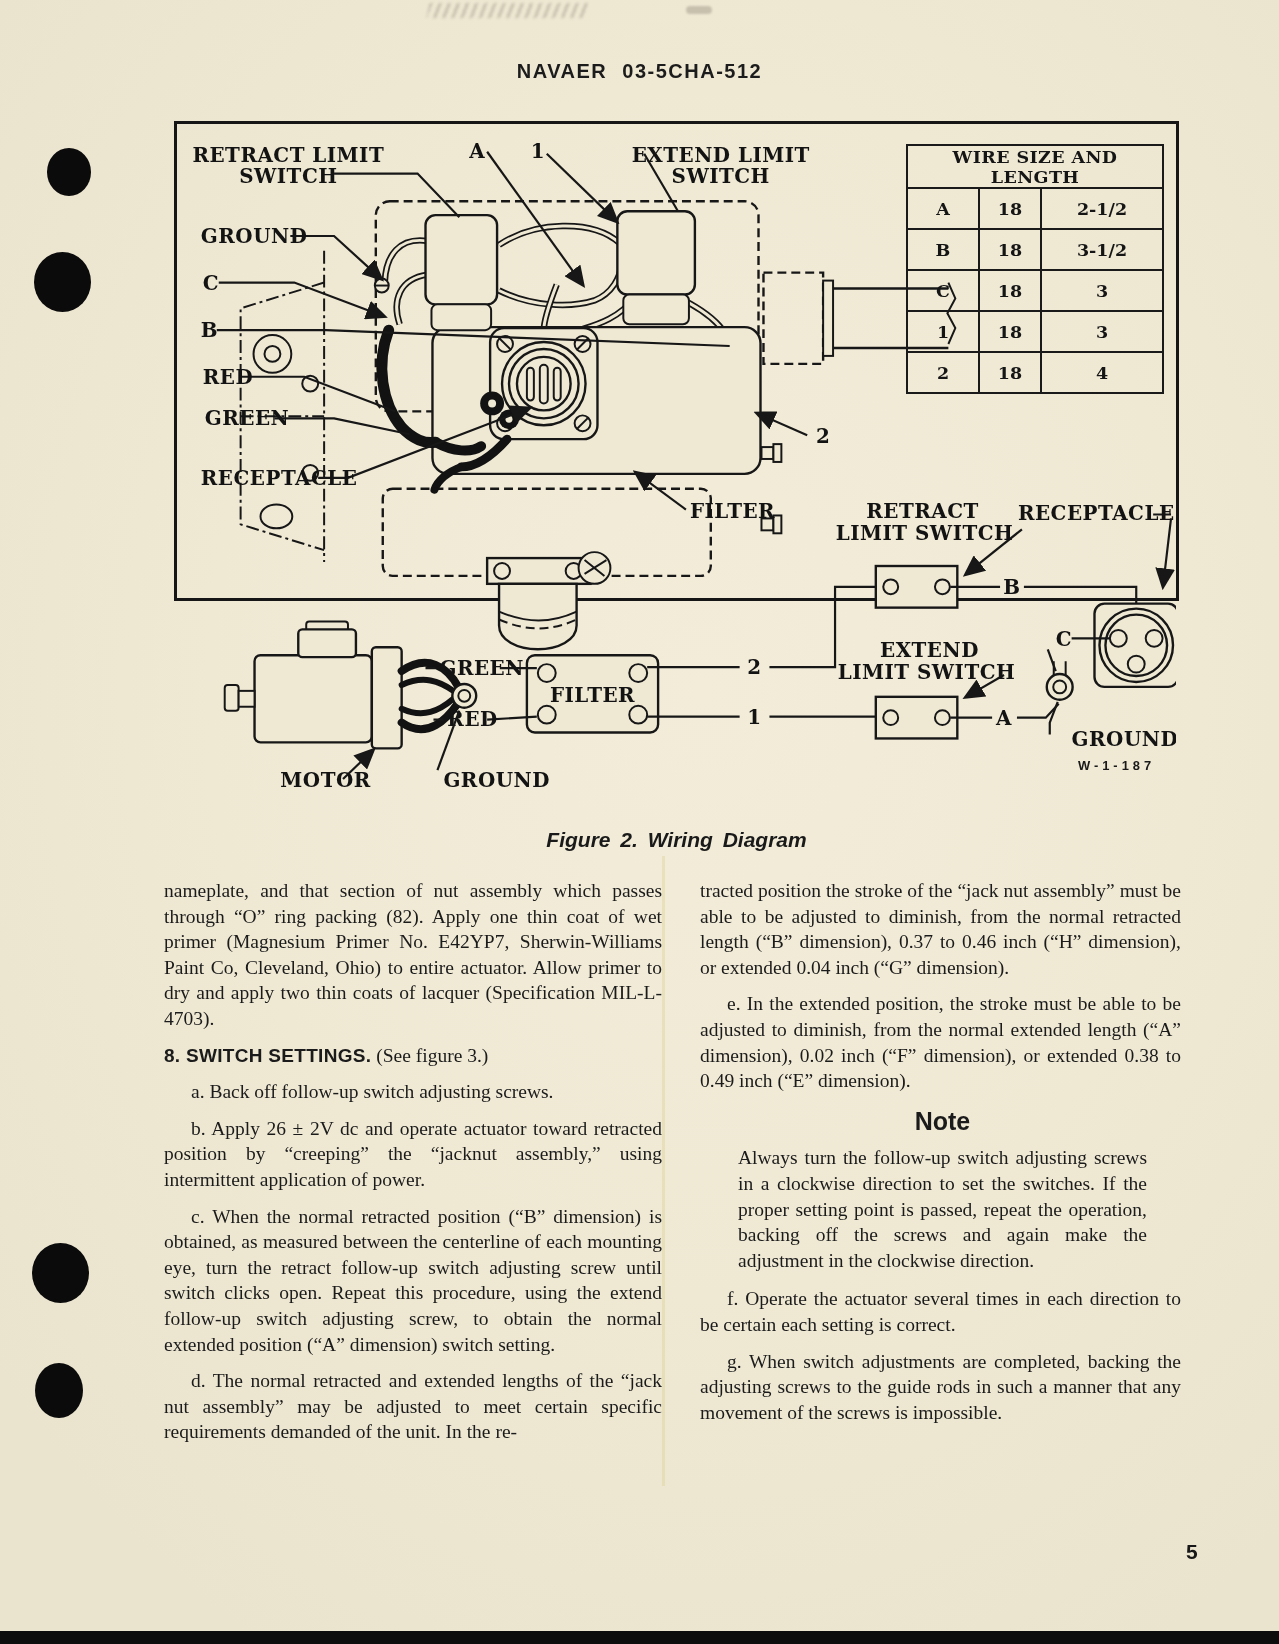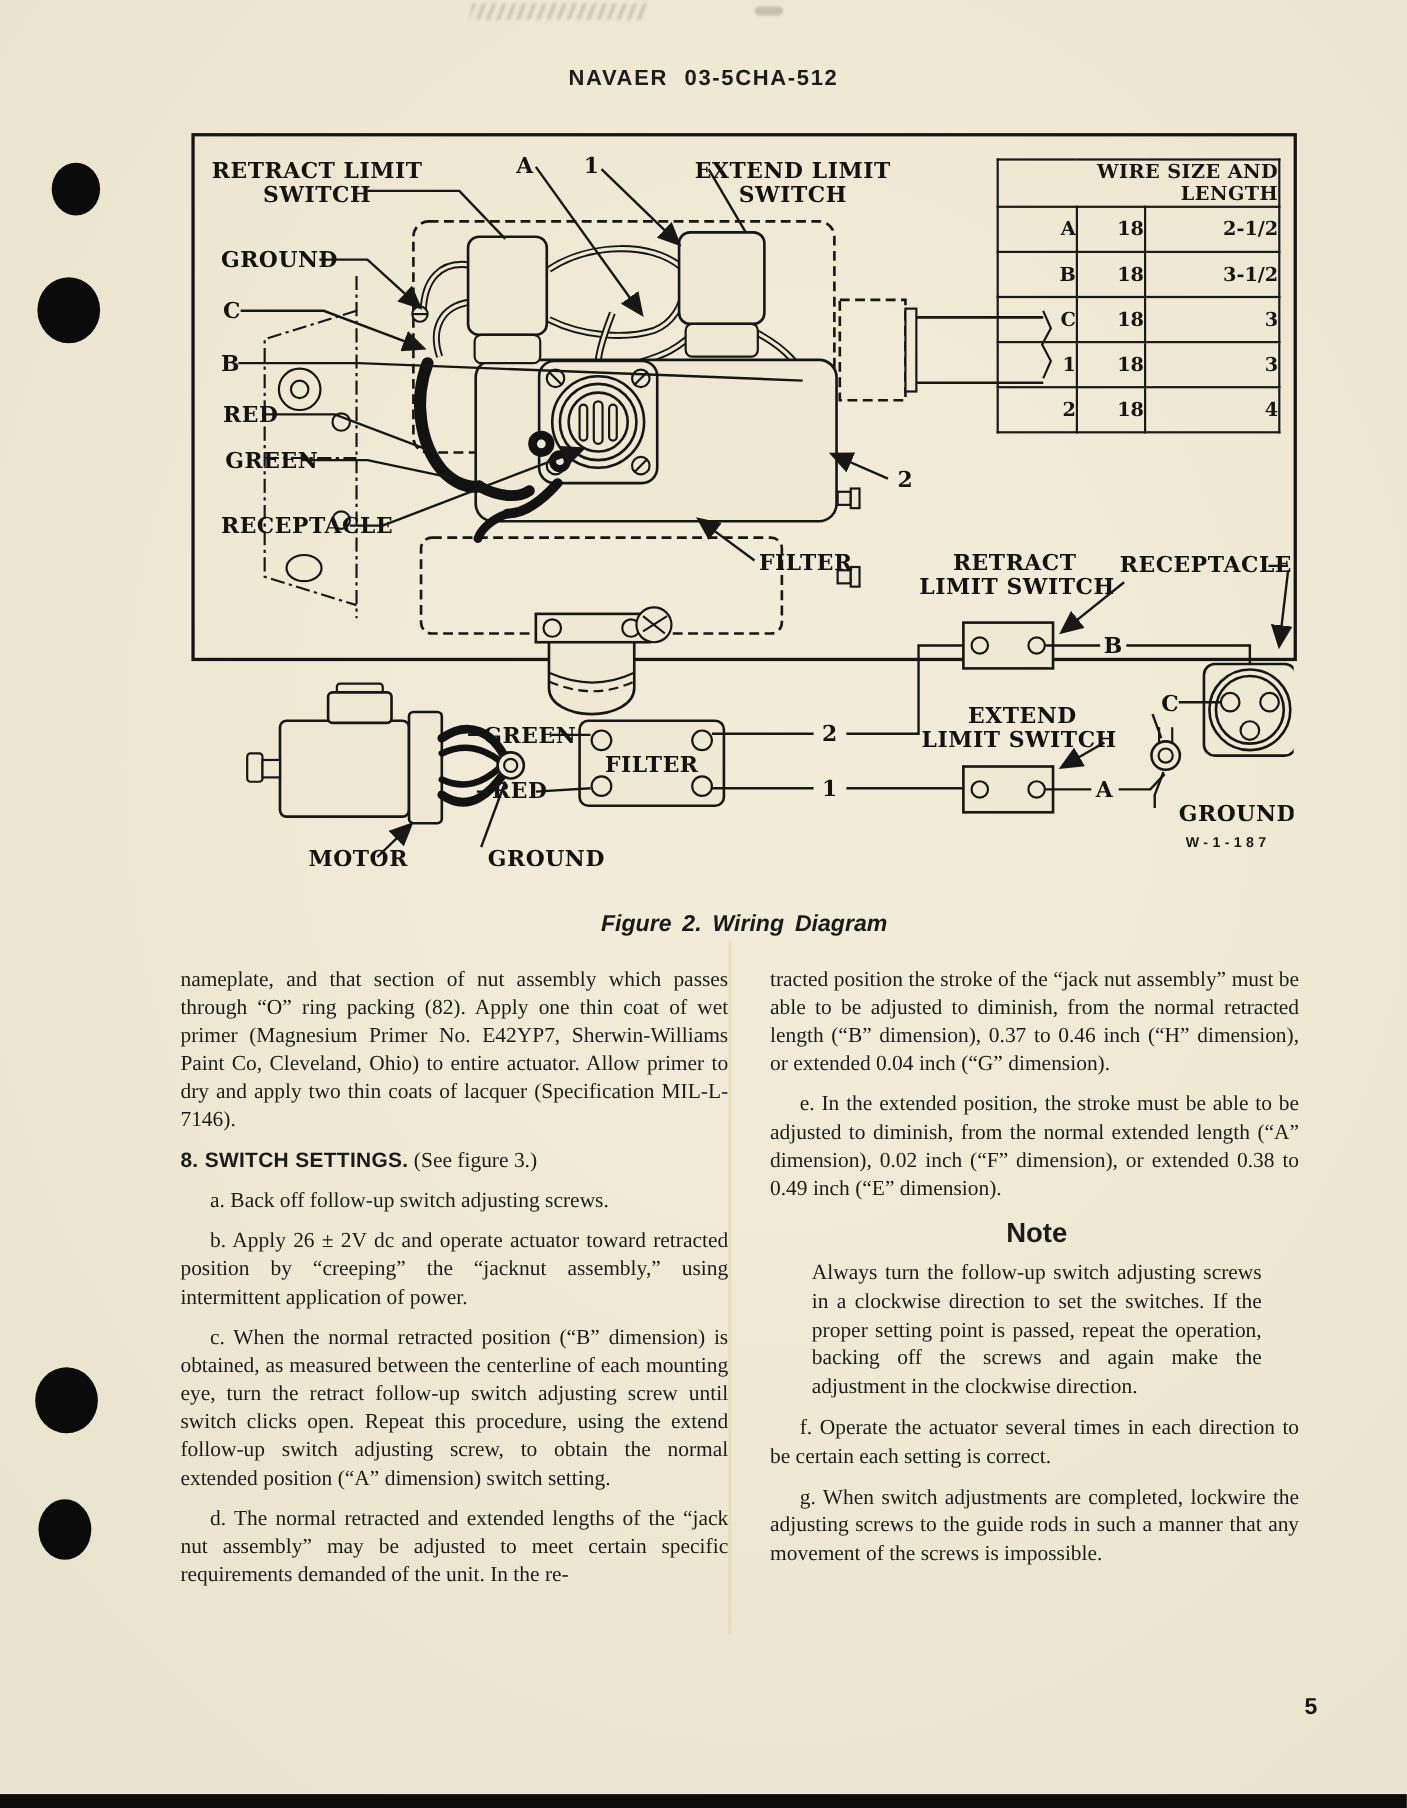--- a/index.html
+++ b/index.html
@@ -22,21 +22,21 @@
 
   .doc-header{position:absolute;left:0;top:60px;width:100%;text-align:center;
     font-family:"Liberation Sans",sans-serif;font-weight:700;font-size:20px;letter-spacing:1.5px;color:#1c1c1c;word-spacing:8px;}
 
   .figure-box{position:absolute;left:174px;top:121px;width:1005px;height:480px;
     border:3px solid #161616;box-sizing:border-box;}
   .figure-box svg{position:absolute;inset:0;}
 
   
   .wire-table{position:absolute;left:729px;top:20px;width:256px;border-collapse:collapse;
-    font-family:"DejaVu Serif",serif;font-weight:700;color:#151515;text-align:right;table-layout:fixed;}
+    font-family:"DejaVu Serif",serif;font-weight:700;color:#151515;text-align:center;table-layout:fixed;}
   .wire-table th,.wire-table td{border:2.4px solid #1a1a1a;padding:0;}
   .wire-table .tbl-title{font-size:17.5px;height:41px;letter-spacing:.4px;}
   .wire-table .colhead{font-size:16.5px;height:58px;line-height:1.18;}
   .wire-table .colhead span{display:block;}
   .wire-table td{font-size:17.5px;height:39px;}
 
   .fig-caption{position:absolute;left:174px;top:828px;width:1005px;text-align:center;
     font-family:"Liberation Sans",sans-serif;font-style:italic;font-weight:700;font-size:21px;color:#1a1a1a;word-spacing:4px;}
 
   .col{position:absolute;top:878px;font-size:19.5px;line-height:25.6px;color:#1b1b1b;text-align:justify;}
@@ -343,34 +343,34 @@
           <td>18</td>
           <td>4</td>
         </tr>
       </tbody>
     </table>
   </div>
 
   <div class="fig-caption">Figure 2.  Wiring Diagram</div>
 
   <div class="col col-left">
-    <p>nameplate, and that section of nut assembly which passes through “O” ring packing (82). Apply one thin coat of wet primer (Magnesium Primer No. E42YP7, Sherwin-Williams Paint Co, Cleveland, Ohio) to entire actuator. Allow primer to dry and apply two thin coats of lacquer (Specification MIL-L-7146).</p>
+    <p>nameplate, and that section of nut assembly which passes through “O” ring packing (82). Apply one thin coat of wet primer (Magnesium Primer No. E42YP7, Sherwin-Williams Paint Co, Cleveland, Ohio) to entire actuator. Allow primer to dry and apply two thin coats of lacquer (Specification MIL-L-4703).</p>
     <p class="sec-head"><span class="hb">8. SWITCH SETTINGS.</span> <span>(See figure 3.)</span></p>
     <p class="ind">a. Back off follow-up switch adjusting screws.</p>
     <p class="ind">b. Apply 26 ± 2V dc and operate actuator toward retracted position by “creeping” the “jacknut assembly,” using intermittent application of power.</p>
     <p class="ind">c. When the normal retracted position (“B” dimension) is obtained, as measured between the centerline of each mounting eye, turn the retract follow-up switch adjusting screw until switch clicks open. Repeat this procedure, using the extend follow-up switch adjusting screw, to obtain the normal extended position (“A” dimension) switch setting.</p>
     <p class="ind">d. The normal retracted and extended lengths of the “jack nut assembly” may be adjusted to meet certain specific requirements demanded of the unit. In the re-</p>
   </div>
 
   <div class="col col-right">
     <p>tracted position the stroke of the “jack nut assembly” must be able to be adjusted to diminish, from the normal retracted length (“B” dimension), 0.37 to 0.46 inch (“H” dimension), or extended 0.04 inch (“G” dimension).</p>
     <p class="ind">e. In the extended position, the stroke must be able to be adjusted to diminish, from the normal extended length (“A” dimension), 0.02 inch (“F” dimension), or extended 0.38 to 0.49 inch (“E” dimension).</p>
     <div class="note-wrap">
       <p class="note-title">Note</p>
       <p class="note-body">Always turn the follow-up switch adjusting screws in a clockwise direction to set the switches. If the proper setting point is passed, repeat the operation, backing off the screws and again make the adjustment in the clockwise direction.</p>
     </div>
     <p class="ind">f. Operate the actuator several times in each direction to be certain each setting is correct.</p>
-    <p class="ind">g. When switch adjustments are completed, lockwire the adjusting screws to the guide rods in such a manner that any movement of the screws is impossible.</p>
+    <p class="ind">g. When switch adjustments are completed, backing the adjusting screws to the guide rods in such a manner that any movement of the screws is impossible.</p>
   </div>
 
   <div class="page-number">5</div>
   <div class="bottom-bar"></div>
 </div>
 
 </body></html>

